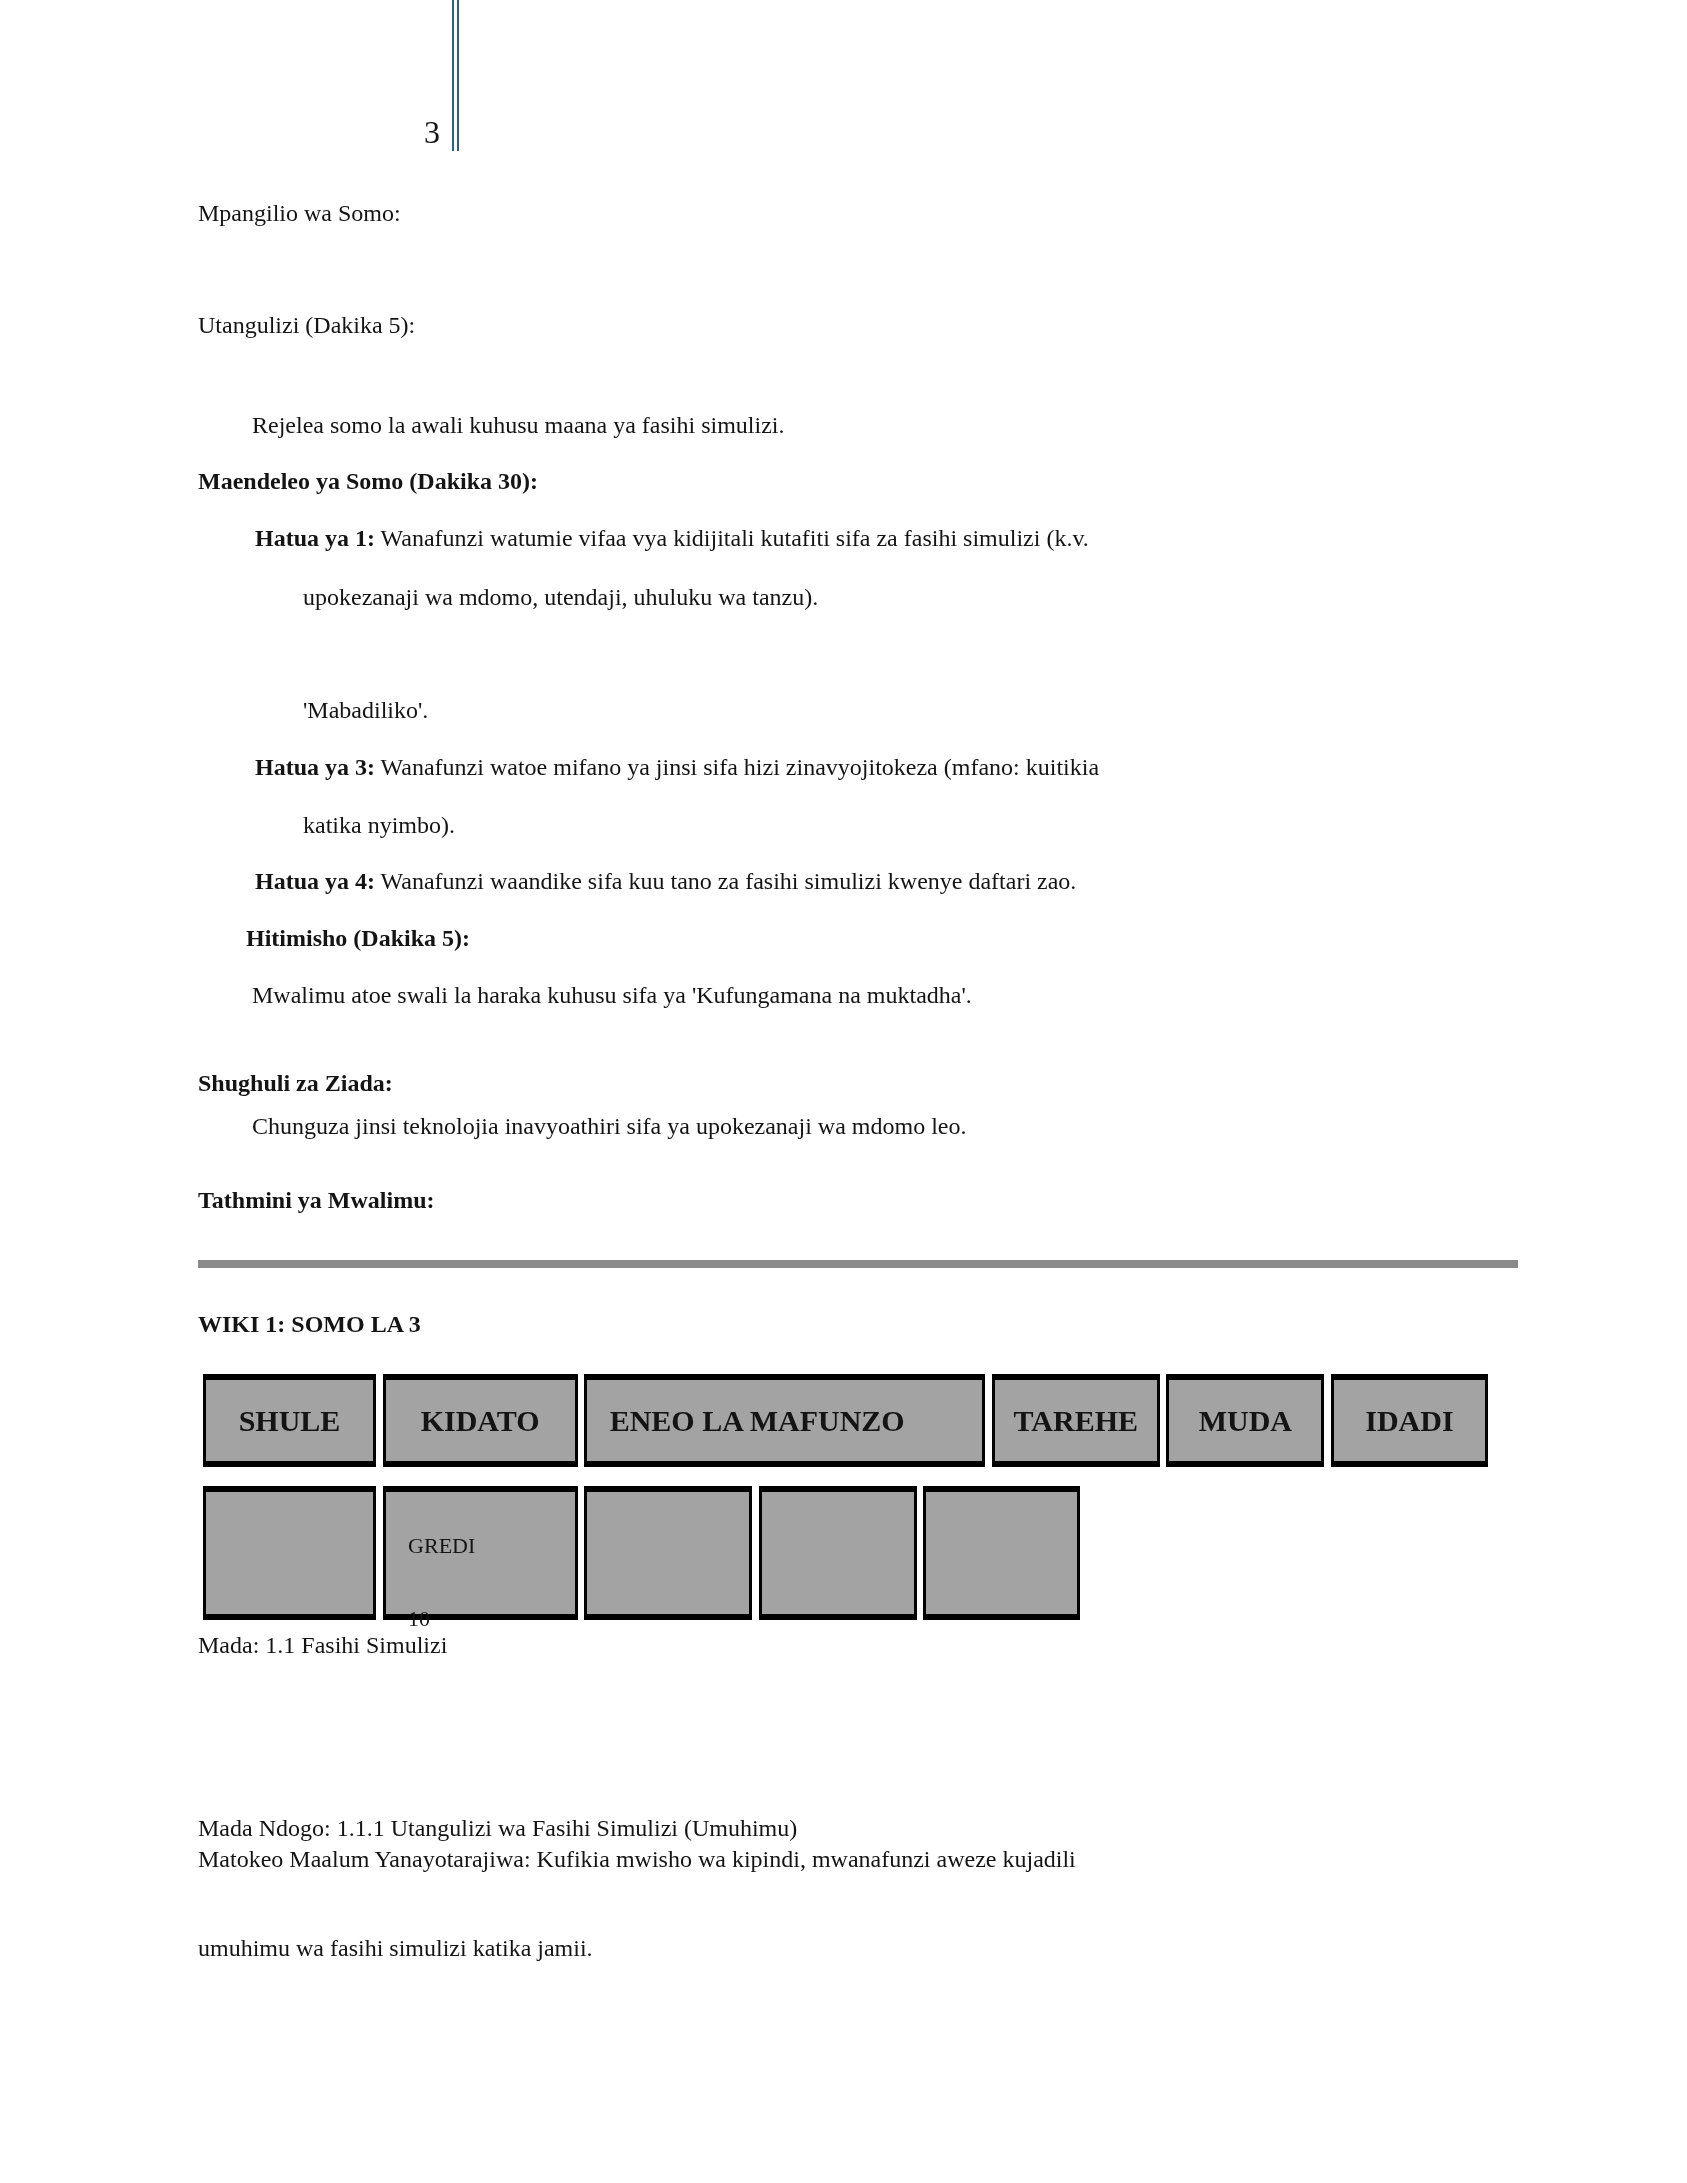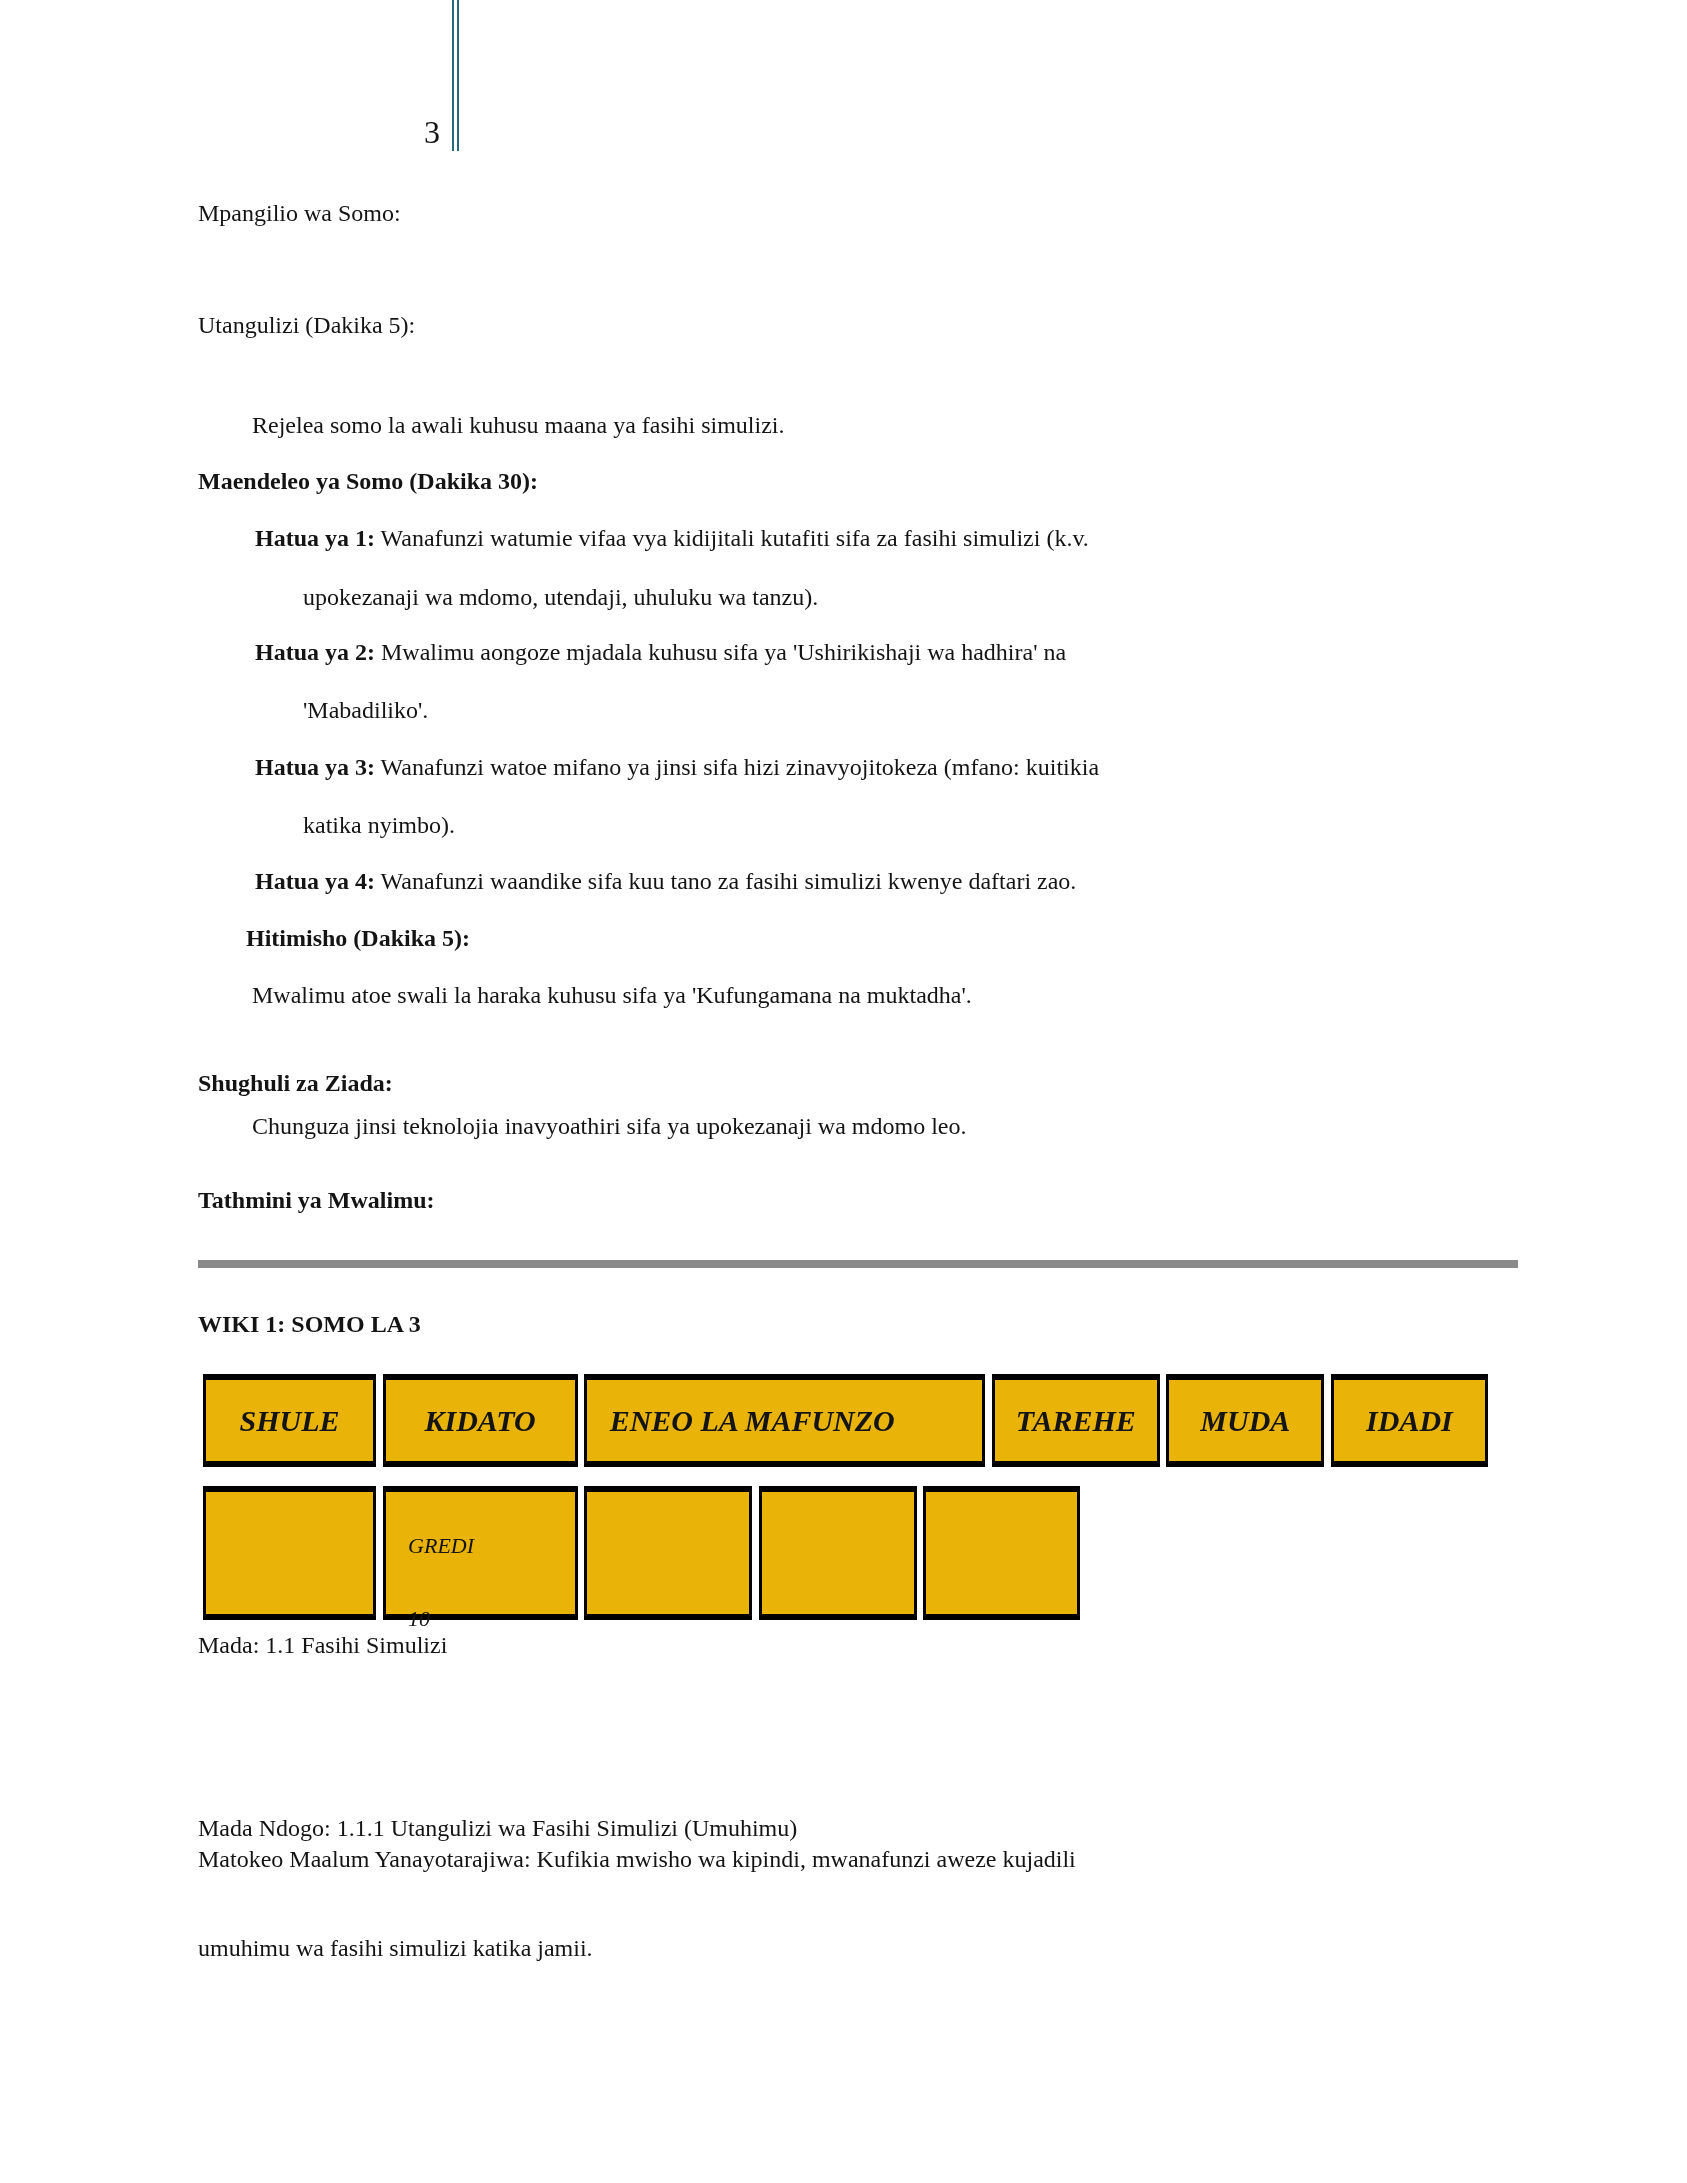--- a/index.html
+++ b/index.html
@@ -34,22 +34,21 @@
     background:#8a8a8a;
   }
   .tbl{position:absolute;left:203px;top:1374px;width:1317px;}
   .tbl-row{display:flex;gap:6.6px;}
   .tbl-row.data{margin-top:18.5px;}
   .cell{
     box-sizing:border-box;
     border:3.3px solid #000;
     border-top-width:6px;
     border-bottom-width:6px;
-    background:#eab308;
-    font-style:italic;
+    background:#a3a3a3;
   }
   .hcell{
     height:93px;
     display:flex;align-items:center;justify-content:center;
     font-weight:bold;font-size:30px;
   }
   .hcell.left{justify-content:flex-start;padding-left:22.5px;}
   .dcell{
     height:134px;
     font-size:22px;
@@ -74,21 +73,20 @@
   <div class="line" style="left:198px;top:196px;">Mpangilio wa Somo:</div>
 
   <div class="line" style="left:198px;top:308px;">Utangulizi (Dakika 5):</div>
   <div class="line" style="left:252px;top:408px;">Rejelea somo la awali kuhusu maana ya fasihi simulizi.</div>
 
   <div class="line b" style="left:198px;top:464px;">Maendeleo ya Somo (Dakika 30):</div>
 
   <div class="line" style="left:255px;top:521px;"><span class="b">Hatua ya 1:</span><span> Wanafunzi watumie vifaa vya kidijitali kutafiti sifa za fasihi simulizi (k.v.</span></div>
   <div class="line" style="left:303px;top:580px;">upokezanaji wa mdomo, utendaji, uhuluku wa tanzu).</div>
 
-  <div class="line" style="left:255px;top:635px;"><span class="b">Hatua ya 2:</span><span> Mwalimu aongoze mjadala kuhusu sifa ya 'Ushirikishaji wa hadhira' na</span></div>
   <div class="line" style="left:303px;top:693px;">'Mabadiliko'.</div>
 
   <div class="line" style="left:255px;top:750px;"><span class="b">Hatua ya 3:</span><span> Wanafunzi watoe mifano ya jinsi sifa hizi zinavyojitokeza (mfano: kuitikia</span></div>
   <div class="line" style="left:303px;top:808px;">katika nyimbo).</div>
 
   <div class="line" style="left:255px;top:864px;"><span class="b">Hatua ya 4:</span><span> Wanafunzi waandike sifa kuu tano za fasihi simulizi kwenye daftari zao.</span></div>
 
   <div class="line b" style="left:198px;top:921px;margin-left:48px;">Hitimisho (Dakika 5):</div>
   <div class="line" style="left:252px;top:978px;">Mwalimu atoe swali la haraka kuhusu sifa ya 'Kufungamana na muktadha'.</div>
 

